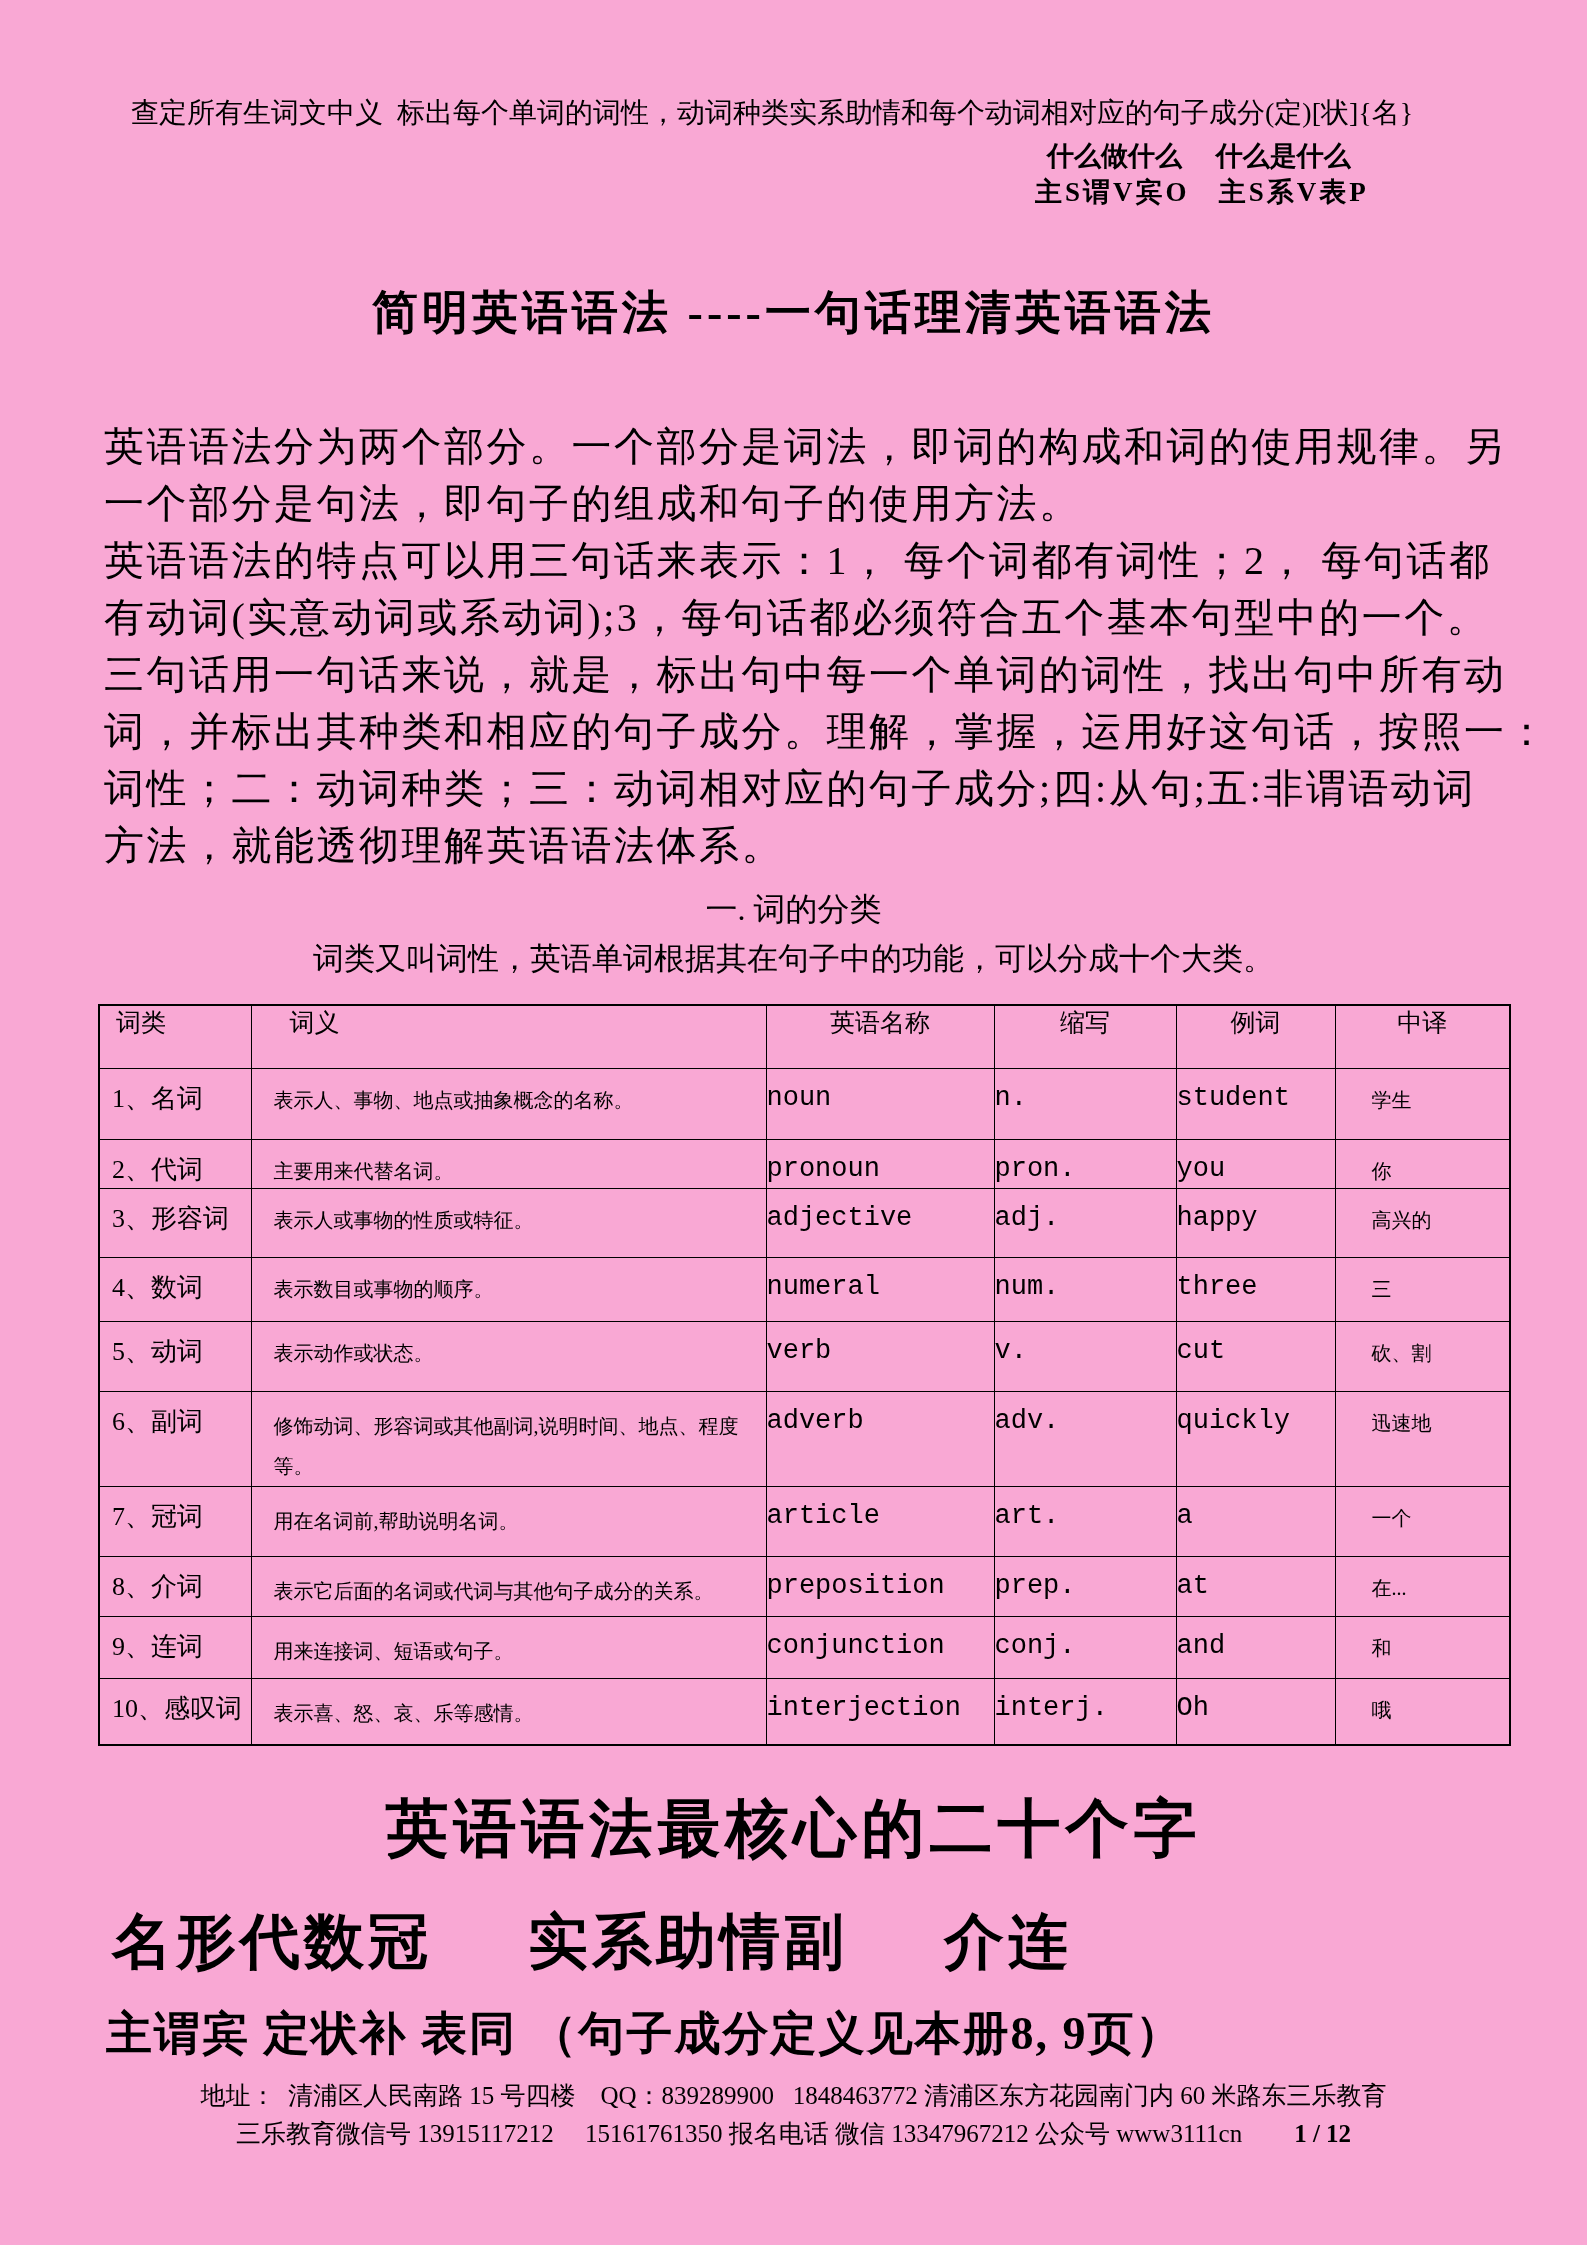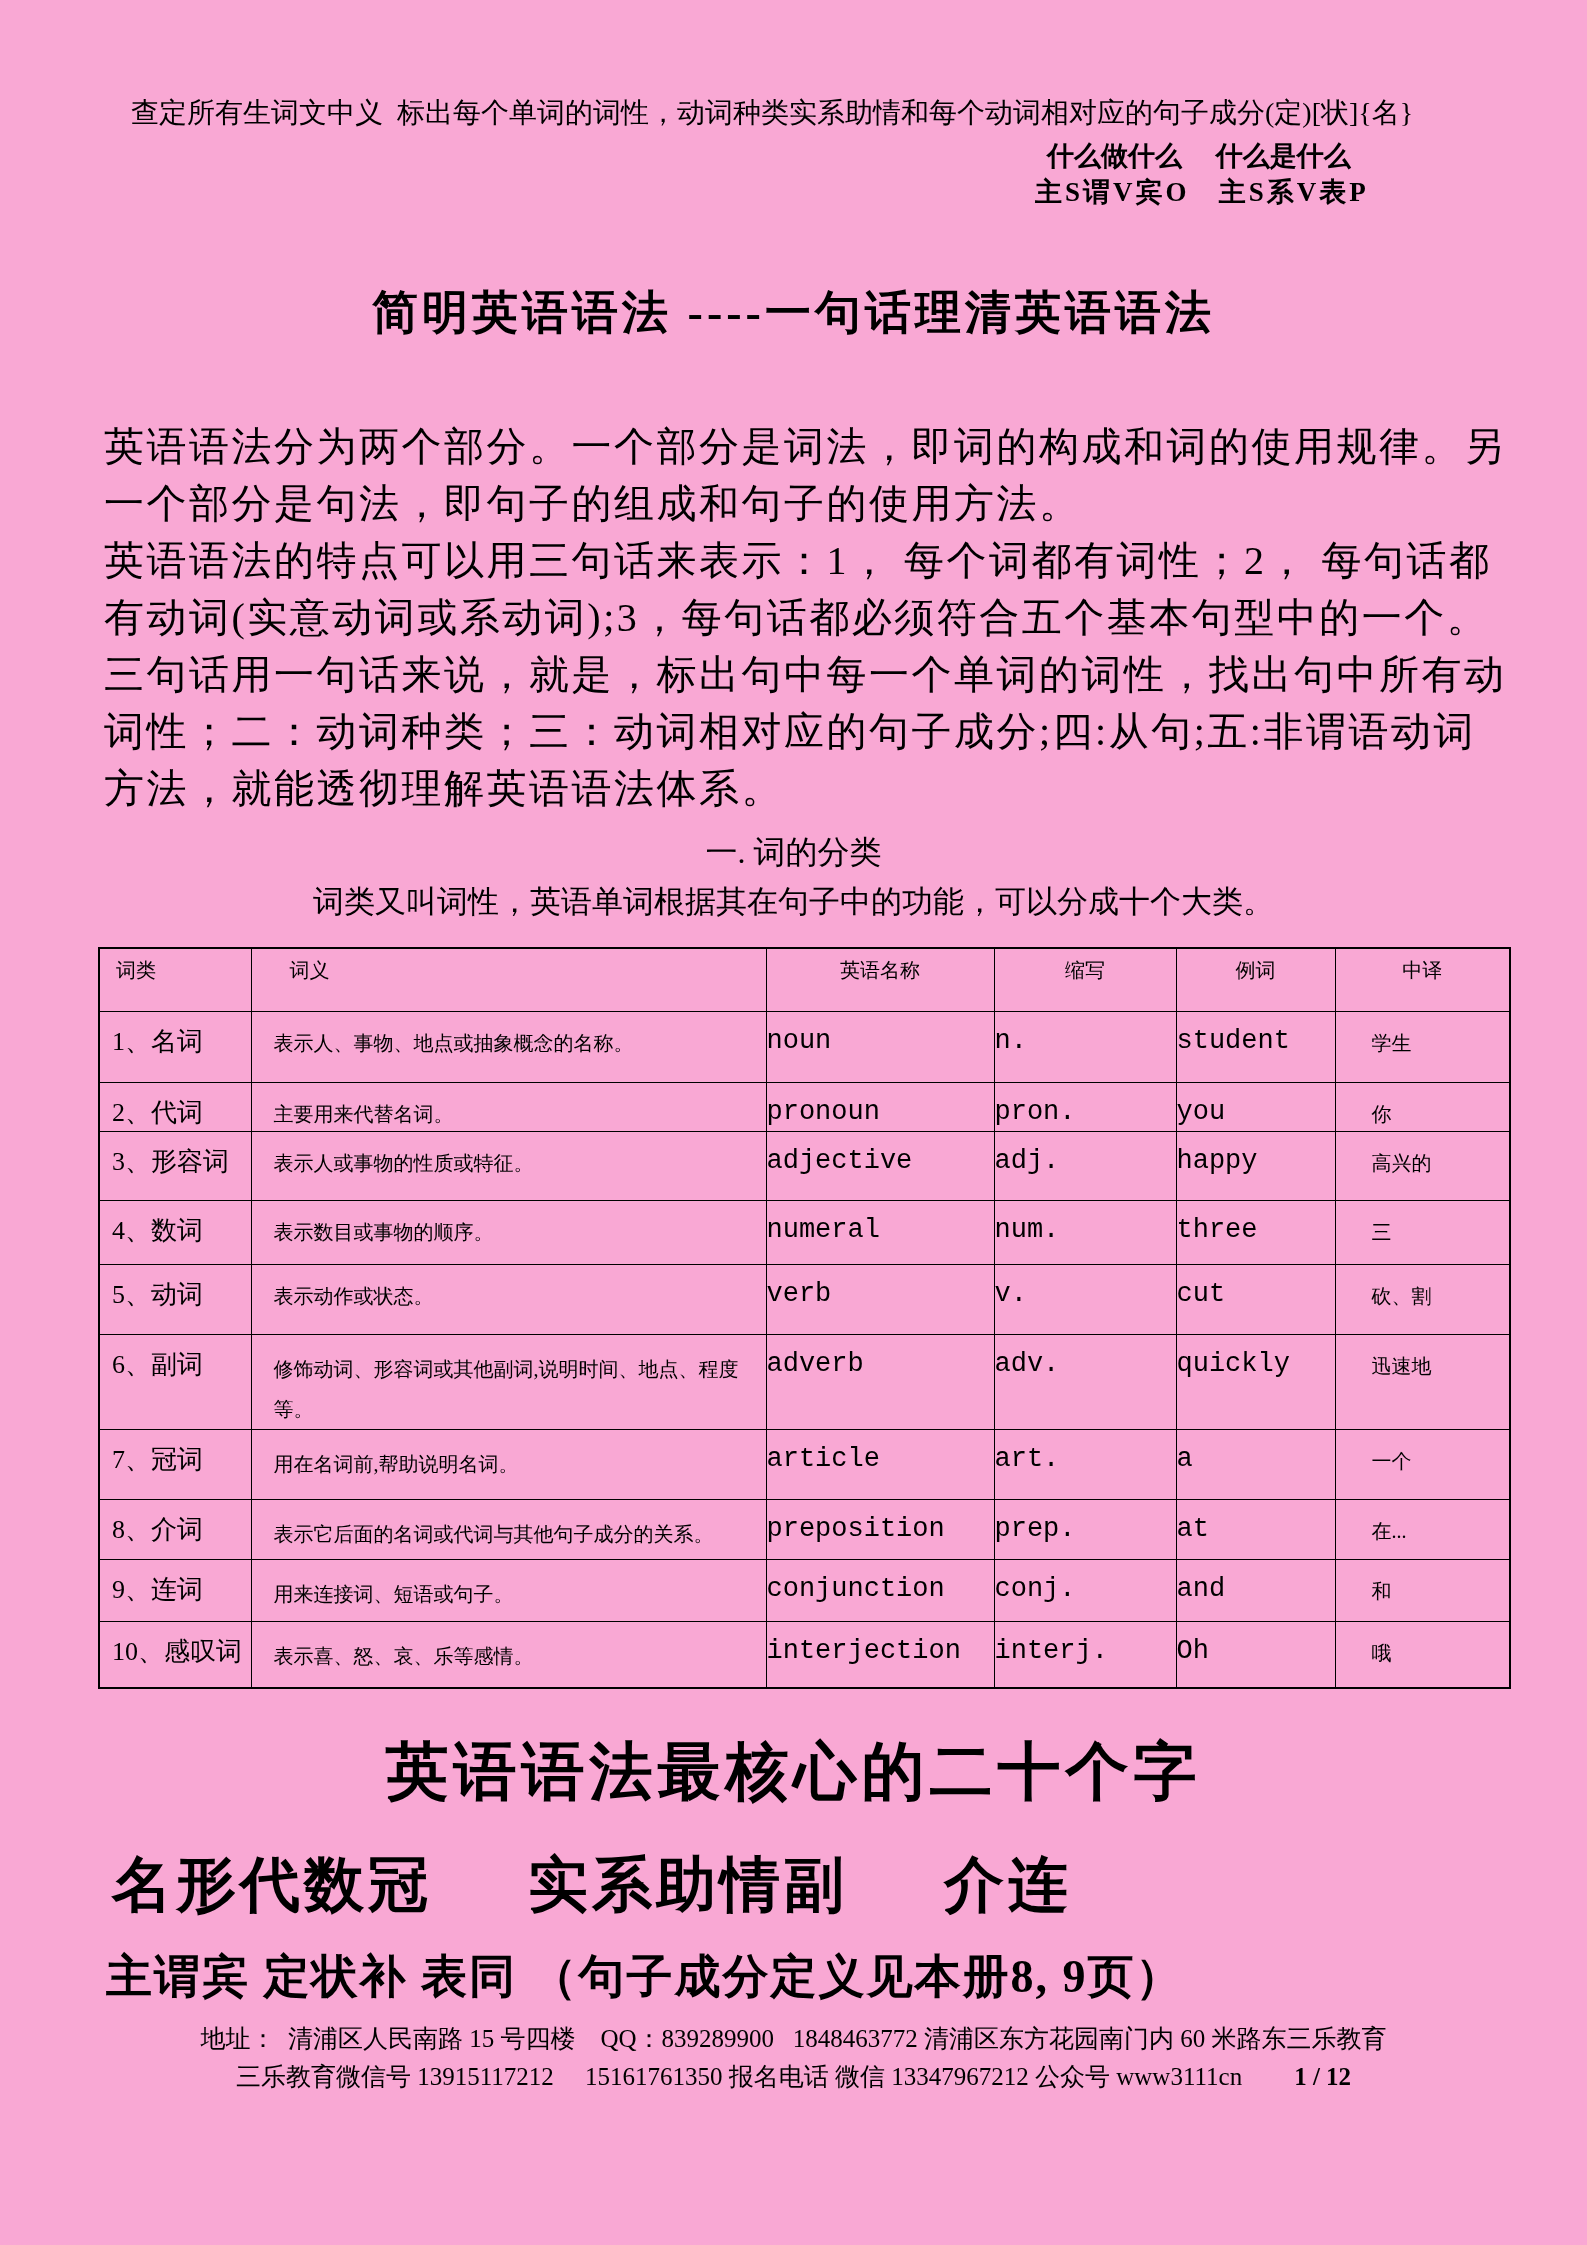--- a/index.html
+++ b/index.html
@@ -32,21 +32,21 @@
 
   
   .section-heading { margin-top:14px; text-align:center; font-size:32px; }
   .section-subtitle { margin-top:6px; text-align:center; font-size:31px; }
 
   
   table.pos { margin:24px 0 0 98px; width:1411px; border-collapse:collapse;
               table-layout:fixed; border:2px solid #000; }
   table.pos th, table.pos td { border:1px solid #000; vertical-align:top; overflow:hidden; }
   table.pos thead tr { height:63px; }
-  th.h { font-weight:normal; font-size:20px; padding-top:8px; text-align:center; }
+  th.h { font-weight:normal; font-size:25px; text-align:center; }
   th.h-cls { text-align:left; padding-left:16px; }
   th.h-meaning { text-align:left; padding-left:38px; }
   .c-cls { font-size:26px; padding:12px 0 0 12px; white-space:nowrap; }
   .c-meaning { font-size:20px; padding:14px 6px 0 22px; line-height:34px; }
   tr.small .c-meaning { font-size:20px; line-height:40px; padding-top:14px; }
   .c-eng, .c-abbr, .c-ex { font-family:"Liberation Mono", monospace; font-size:27px;
                            padding-top:14px; }
   .c-cn { font-size:20px; padding:18px 0 0 36px;margin-top:44px; }
   tr.r1 td { height:71px; }
   tr.r2 td { height:46px; }
@@ -85,20 +85,21 @@
   </div>
 
   <div class="doc-title">简明英语语法 ----一句话理清英语语法</div>
 
   <div class="intro">
     <div class="intro-line">英语语法分为两个部分。一个部分是词法，即词的构成和词的使用规律。另</div>
     <div class="intro-line">一个部分是句法，即句子的组成和句子的使用方法。</div>
     <div class="intro-line">英语语法的特点可以用三句话来表示：1， 每个词都有词性；2， 每句话都</div>
     <div class="intro-line">有动词(实意动词或系动词);3，每句话都必须符合五个基本句型中的一个。</div>
     <div class="intro-line">三句话用一句话来说，就是，标出句中每一个单词的词性，找出句中所有动</div>
+    <div class="intro-line">词，并标出其种类和相应的句子成分。理解，掌握，运用好这句话，按照一：</div>
     <div class="intro-line">词性；二：动词种类；三：动词相对应的句子成分;四:从句;五:非谓语动词</div>
     <div class="intro-line">方法，就能透彻理解英语语法体系。</div>
   </div>
 
   <div class="section-heading">一. 词的分类</div>
   <div class="section-subtitle">词类又叫词性，英语单词根据其在句子中的功能，可以分成十个大类。</div>
 
   <table class="pos">
     <colgroup>
       <col style="width:152px">

